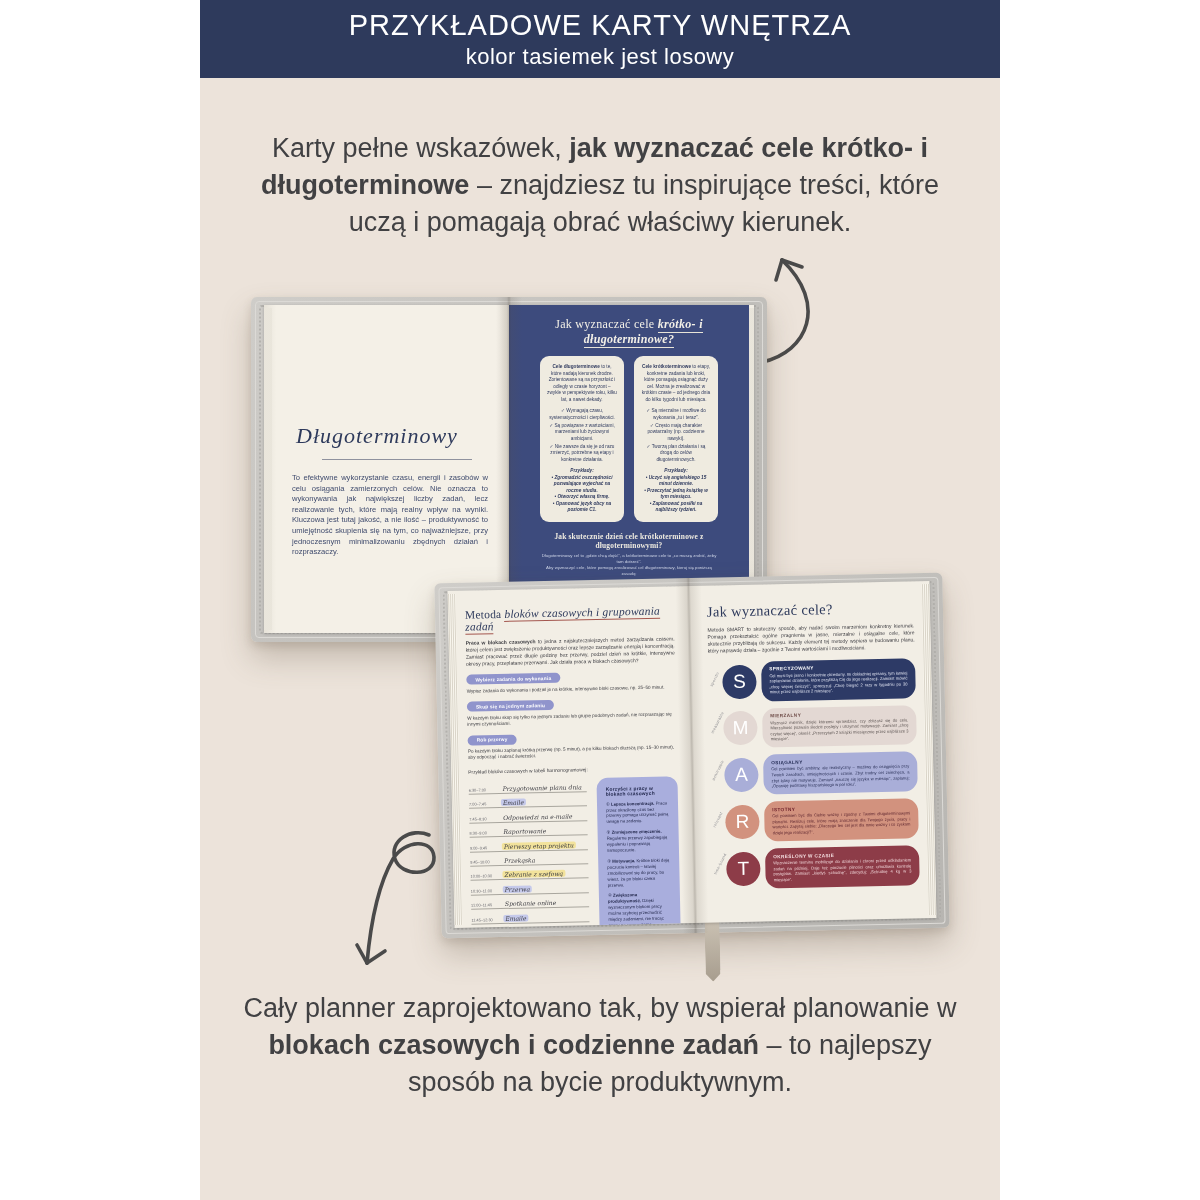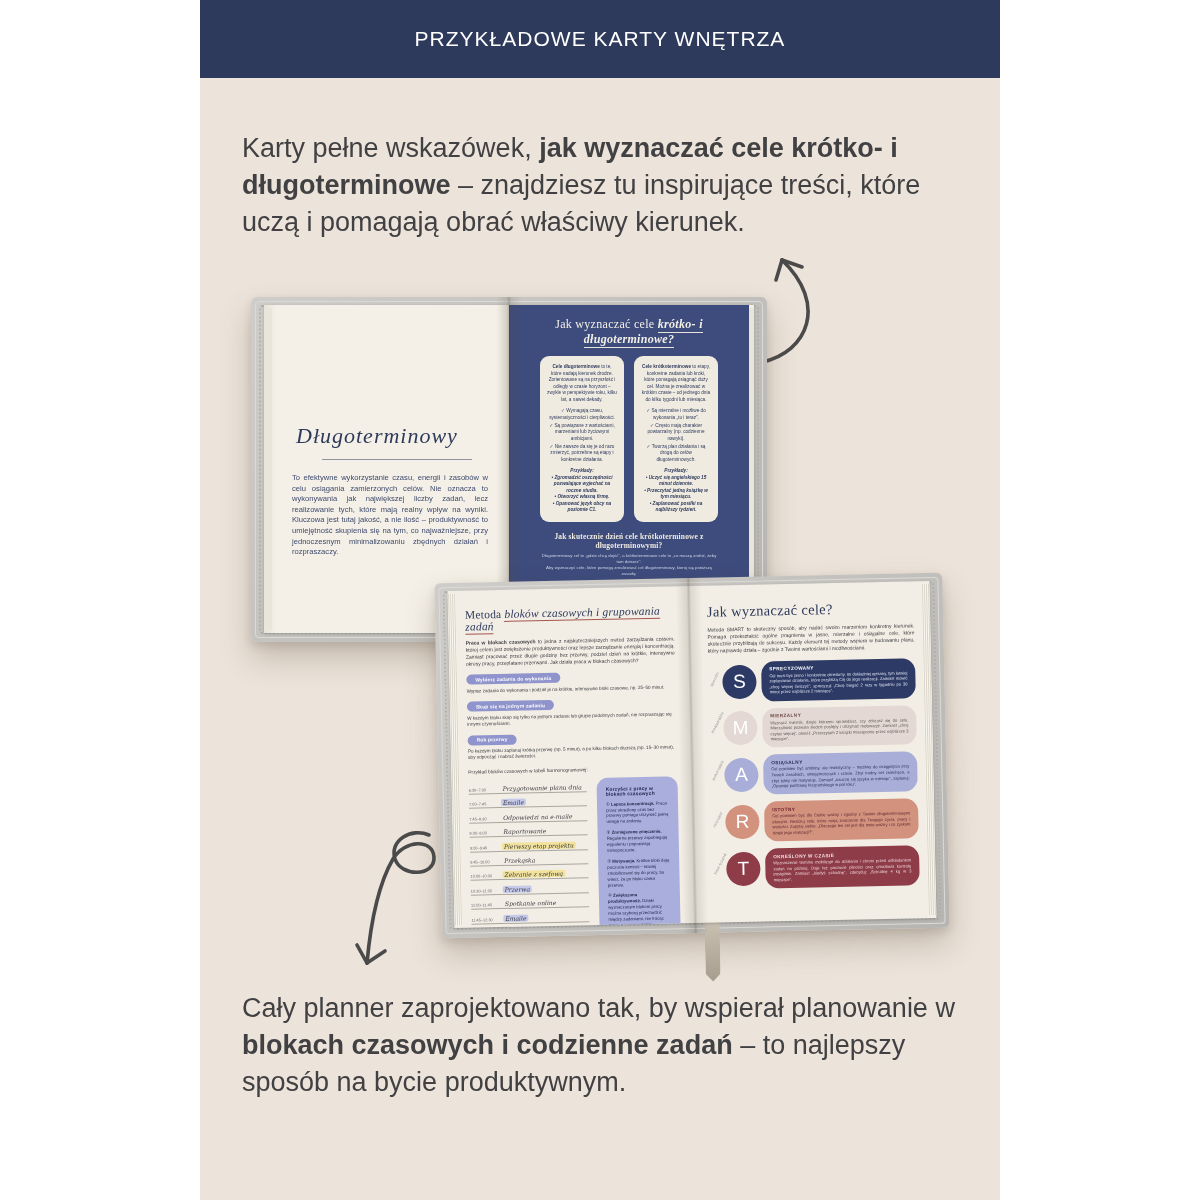--- a/index.html
+++ b/index.html
@@ -3,27 +3,27 @@
 <meta charset="utf-8">
 <style>
   html,body{margin:0;padding:0;background:#fff;}
   #canvas{position:relative;width:1200px;height:1200px;background:#ffffff;overflow:hidden;
           font-family:"Liberation Sans","DejaVu Sans",sans-serif;}
   .serif{font-family:"Liberation Serif","DejaVu Serif",serif;}
 
   
   .banner{position:absolute;left:200px;top:0;width:800px;height:78px;background:var(--banner-navy);
           color:#fff;display:flex;flex-direction:column;align-items:center;justify-content:center;gap:2px;}
-  .banner .t1{font-size:21px;font-weight:500;letter-spacing:1px;}
+  .banner .t1{font-size:29px;font-weight:500;letter-spacing:1px;}
   .banner .t2{font-size:22px;font-weight:400;letter-spacing:.5px;}
 
   
   .stage{position:absolute;left:200px;top:78px;width:800px;height:1122px;background:var(--beige);}
 
-  .intro,.outro{position:absolute;left:242px;width:740px;color:var(--text-dark);
+  .intro,.outro{position:absolute;left:230px;width:740px;text-align:center;color:var(--text-dark);
           font-size:27px;line-height:37px;font-weight:400;}
   .intro{top:130px;}
   .outro{top:990px;}
   .intro b,.outro b{font-weight:700;}
 
   
   .hand-arrow{position:absolute;pointer-events:none;}
   .hand-arrow path{fill:none;stroke:var(--arrow);stroke-width:3.6;stroke-linecap:round;stroke-linejoin:round;}
 
   
@@ -115,20 +115,21 @@
           clip-path:polygon(0 0,100% 0,100% 88%,50% 100%,0 88%);
           box-shadow:2px 3px 5px rgba(0,0,0,.22);}
 </style>
 </head>
 <body>
 
 <div id="canvas">
 
   <div class="banner">
     <div class="t1">PRZYKŁADOWE KARTY WNĘTRZA</div>
+    <div class="t2">kolor tasiemek jest losowy</div>
   </div>
 
   <div class="stage"></div>
 
   <div class="intro"><span>Karty pełne wskazówek, </span><b>jak wyznaczać cele krótko- i długoterminowe</b><span> – znajdziesz tu inspirujące treści, które uczą i pomagają obrać właściwy kierunek.</span></div>
 
   <svg class="hand-arrow" style="left:742px;top:238px;width:112px;height:132px" viewBox="0 0 112 132">
     <path d="M20,124 C66,114 86,66 40,22"></path>
     <path d="M40,22 L34,42"></path>
     <path d="M40,22 L60,29"></path>

